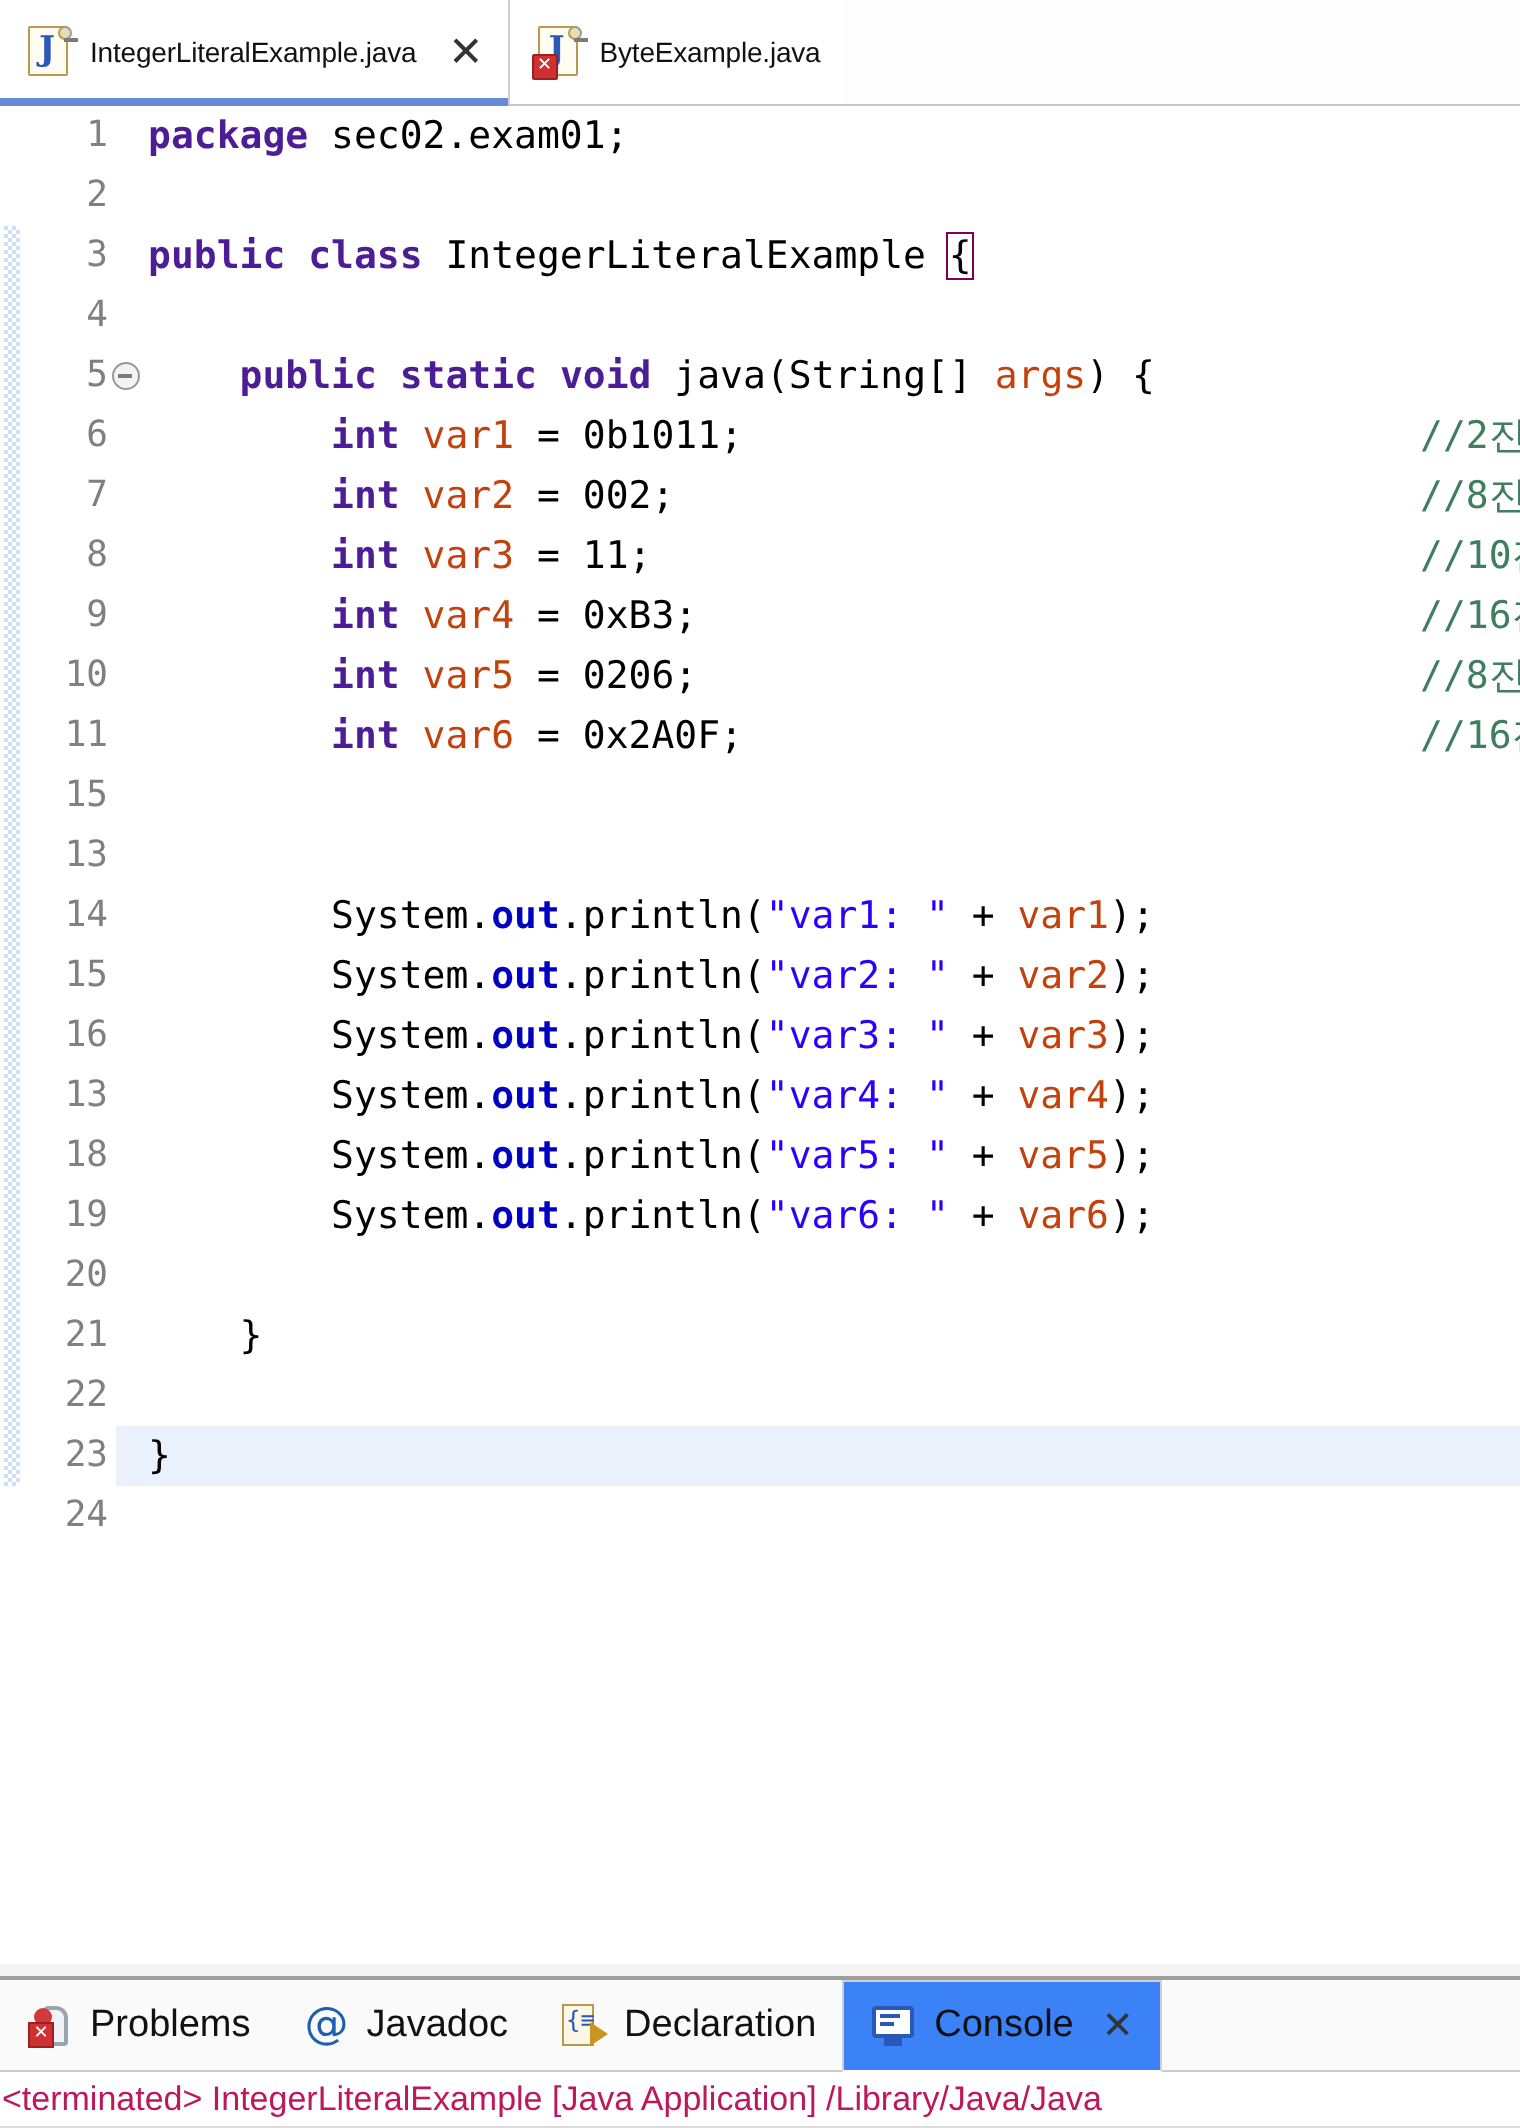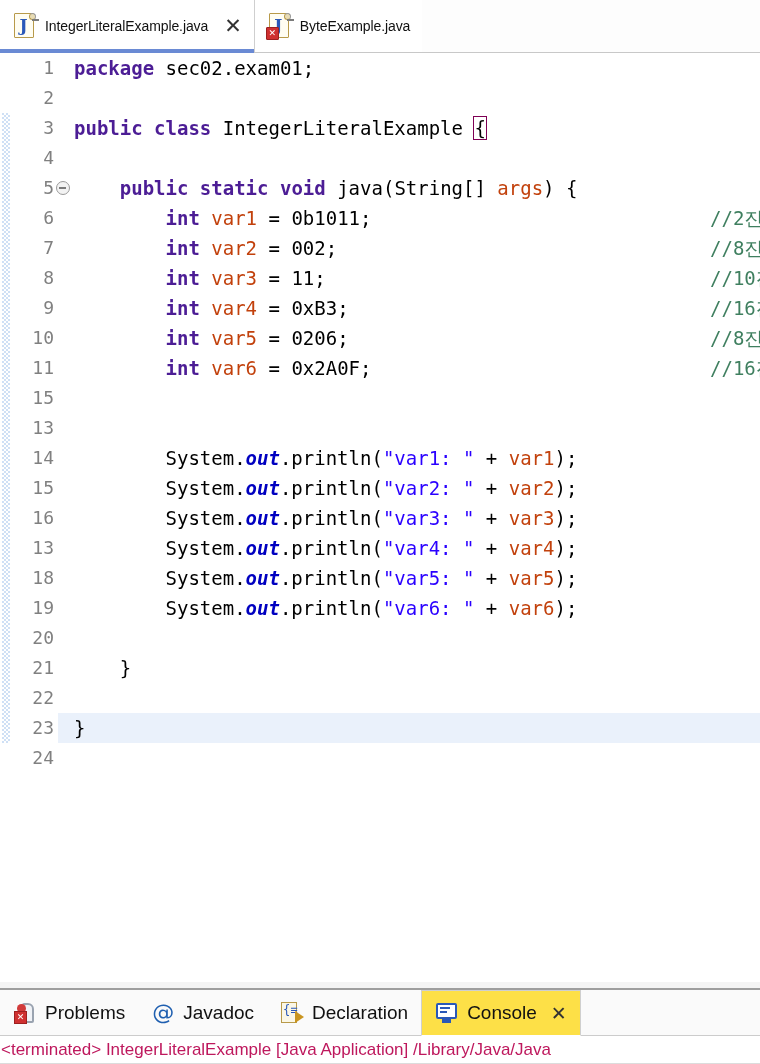--- a/index.html
+++ b/index.html
@@ -101,39 +101,39 @@
     height: 30px; line-height: 30px; white-space: pre; position: relative;
   }
   .cl.current { background: #eaf1fb; margin-left: -16px; padding-left: 16px; }
 
   .kw   { color: #4c1d95; font-weight: bold; }
   .pln  { color: #000000; }
   .var  { color: #c2410c; }
   .num  { color: #000000; margin-top: 12px; }
   .str  { color: #2a00ff; }
   .cmt  { color: #3f7f5f; }
-  .stat { color: #0000c0; font-weight: bold; font-style: italic; }
+  .stat { color: #0000c0; font-weight: bold; }
   .brk  { outline: 1.6px solid #7f0055; outline-offset: 0px; }
   .cmt-col { position: absolute; left: 636px; top: 0; }
 
   
   .hsplit { height: 9px; flex: 0 0 9px; background: #f4f4f4; border-top: 1px solid #fff; border-bottom: 2px solid #9e9e9e; }
 
   
   .bottom { flex: 0 0 auto; display: flex; flex-direction: column; background: #fff; }
   .viewtabs {
     height: 46px; flex: 0 0 46px; display: flex; align-items: stretch;
     background: #fafafa; border-bottom: 1px solid #cccccc;
   }
   .vtab {
     display: flex; align-items: center; gap: 8px; padding: 0 13px;
     font-size: 19px; color: #111; white-space: nowrap; position: relative;
   }
   .vtab.active {
-    background: #fde047; border-left: 1px solid #cfcfcf; border-right: 1px solid #cfcfcf;
+    background: #3b82f6; border-left: 1px solid #cfcfcf; border-right: 1px solid #cfcfcf;
     border-top: 1px solid #cfcfcf; border-bottom: 1px solid #ffffff; margin-bottom: -1px;
   }
   .vtab-close { font-size: 19px; color: #333; margin-left: 6px; font-family: "DejaVu Sans", sans-serif; }
 
   .ic { width: 24px; height: 24px; flex: 0 0 24px; position: relative; }
   
   .ic-problems .stand { position: absolute; left: 9px; top: 2px; width: 12px; height: 20px; border: 2px solid #9aa3b0; border-radius: 2px 6px 2px 2px; background: #f0f2f6; }
   .ic-problems .dot { position: absolute; left: 4px; top: 3px; width: 9px; height: 9px; border-radius: 50%; background: #d13a3a; }
   .ic-problems .x { position: absolute; left: 1px; bottom: 1px; width: 13px; height: 13px; background: #cf3030; border: 1px solid #9d1f1f; color: #fff; font-size: 9px; font-weight: bold; line-height: 11px; text-align: center; font-family: "DejaVu Sans", sans-serif; }
   

